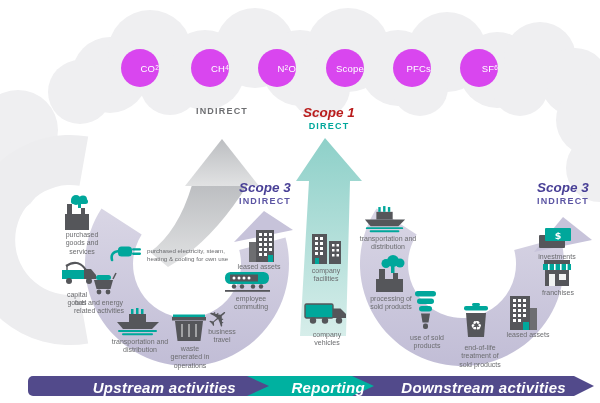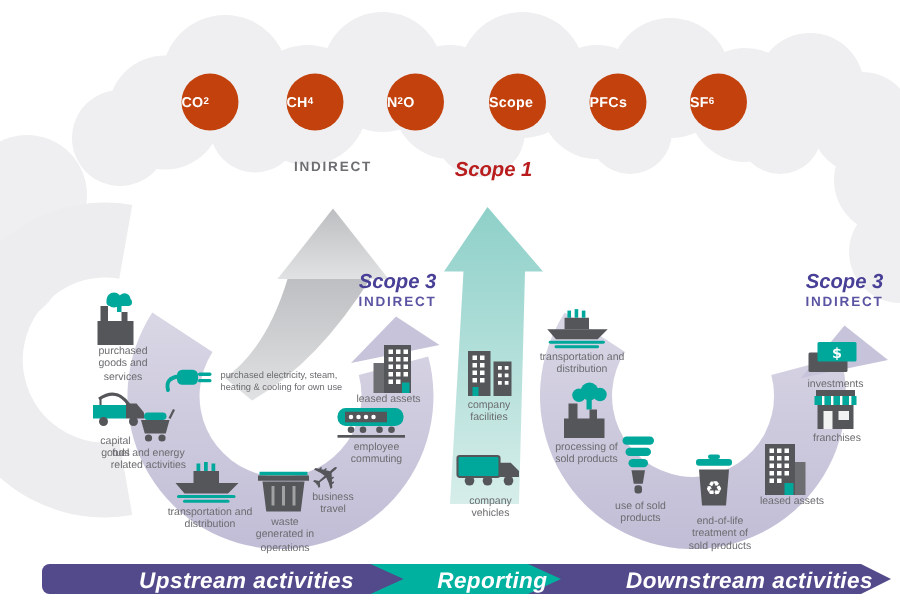--- a/index.html
+++ b/index.html
@@ -1,21 +1,21 @@
 <!DOCTYPE html>
 <html><head>
 <meta charset="utf-8">
 <style>
   html,body{margin:0;padding:0;background:#fff;}
   .stage{position:relative;width:600px;height:403px;background:#fff;overflow:hidden;
          font-family:"Liberation Sans",sans-serif;}
   .bg{position:absolute;left:0;top:0;}
-  .gas{position:absolute;top:49px;width:38px;height:38px;border-radius:50%;background:#c2410c;
-       color:#fff;display:flex;align-items:center;justify-content:flex-start;
-       font-weight:bold;font-size:9.5px;letter-spacing:.2px;}
+  .gas{position:absolute;top:49px;width:38px;height:38px;border-radius:50%;background:#d946ef;
+       color:#fff;display:flex;align-items:center;justify-content:flex-end;
+       font-weight:normal;font-size:9.5px;letter-spacing:.2px;}
   .gas sub{font-size:6.5px;line-height:1;}
   .scope{position:absolute;width:100px;text-align:center;}
   .scope .name{font-size:13.5px;font-weight:bold;font-style:italic;line-height:1.1;}
   .scope .type{font-size:9px;font-weight:bold;letter-spacing:1.2px;line-height:1.3;}
   .scope.gray .name{color:#54555a;} .scope.gray .type{color:#6d6e71;}
   .scope.teal .name{color:#b91c1c;} .scope.teal .type{color:#00a79b;}
   .scope.purple .name{color:#483f96;} .scope.purple .type{color:#5b54a3;}
   .lbl{position:absolute;font-size:7px;line-height:1.2;color:#6b6c6f;text-align:center;}
   .lbl.small{font-size:6.2px;text-align:left;line-height:1.25;}
   .lbl.nowrap{white-space:nowrap;}
@@ -122,20 +122,21 @@
       <span>SF</span>
       <sub>6</sub>
       <span></span>
     </div>
 
   <div class="scope gray" style="left:172px;top:106px">
     <div class="type">INDIRECT</div>
   </div>
   <div class="scope teal" style="left:279px;top:106px">
     <div class="name">Scope 1</div>
+    <div class="type">DIRECT</div>
   </div>
   <div class="scope purple" style="left:215px;top:181px">
     <div class="name">Scope 3</div>
     <div class="type">INDIRECT</div>
   </div>
   <div class="scope purple" style="left:513px;top:181px">
     <div class="name">Scope 3</div>
     <div class="type">INDIRECT</div>
   </div>
 
@@ -338,15 +339,15 @@
   <div class="lbl" style="left:358px;top:235px;width:60px">transportation and distribution</div>
   <div class="lbl" style="left:364px;top:295px;width:54px">processing of sold products</div>
   <div class="lbl" style="left:404px;top:334px;width:46px">use of sold products</div>
   <div class="lbl" style="left:454px;top:344px;width:52px">end-of-life treatment of sold products</div>
   <div class="lbl nowrap" style="left:501px;top:331px;width:54px">leased assets</div>
   <div class="lbl nowrap" style="left:535px;top:289px;width:46px">franchises</div>
   <div class="lbl nowrap" style="left:531px;top:253px;width:52px">investments</div>
 
   <div class="bar-label" style="left:40px;width:196px">Upstream activities</div>
   <div class="bar-label" style="left:255px;width:110px">Reporting company</div>
-  <div class="bar-label" style="left:396px;width:186px">Downstream activities</div>
+  <div class="bar-label" style="left:380px;width:186px">Downstream activities</div>
 
 </div>
 
 </body></html>

